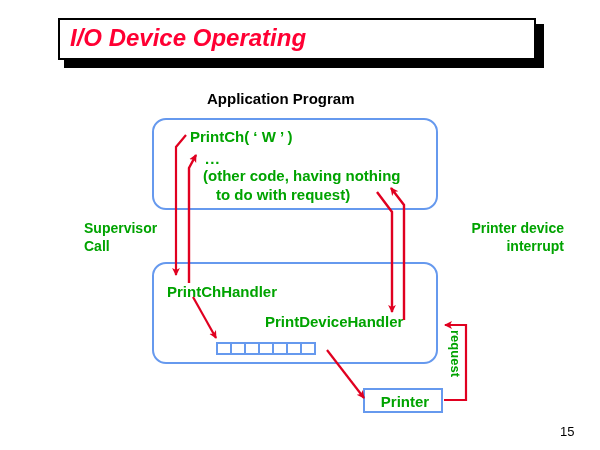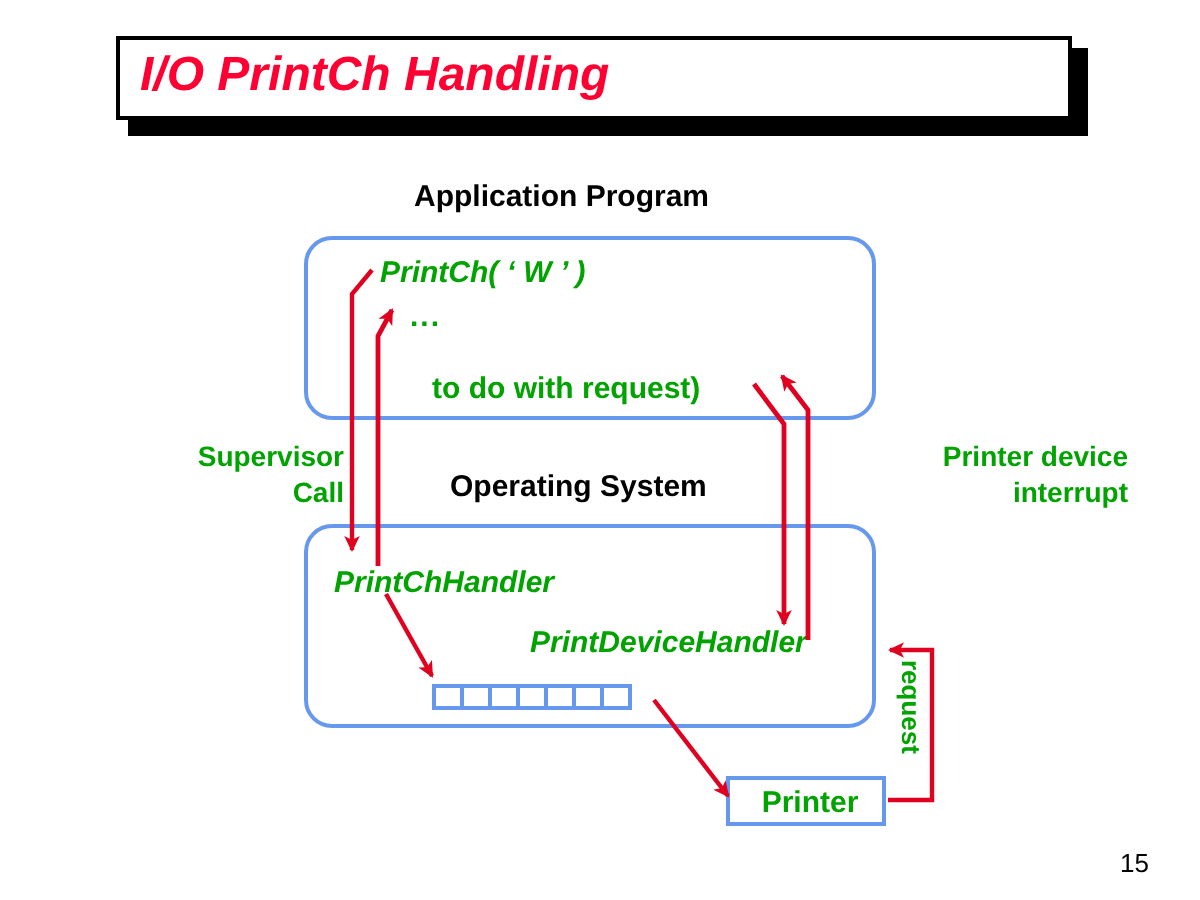--- a/index.html
+++ b/index.html
@@ -60,21 +60,20 @@
     color: #00A300;
     font-size: 14px;
     font-weight: bold;
     white-space: nowrap;
   }
   .grn-code {
     position: absolute;
     color: #00A300;
     font-size: 15px;
     font-weight: bold;
-    font-style: italic;
     white-space: nowrap;
   }
 
   
   .blue-box {
     position: absolute;
     border: 2px solid #6699EE;
     border-radius: 14px;
     box-sizing: border-box;
     background: transparent;
@@ -97,21 +96,20 @@
   #os-line-2 { left: 265px; top: 313px; }
 
   
   #app-caption { left: 207px; top: 90px; }
   #os-caption  { left: 225px; top: 235px; }
 
   
   #sup-call {
     left: 84px; top: 219px;
     width: 88px;
-    text-align: right;
     white-space: normal;
     line-height: 18px;
   }
   #printer-int {
     left: 424px; top: 219px;
     width: 140px;
     text-align: right;
     white-space: normal;
     line-height: 18px;
   }
@@ -185,29 +183,29 @@
     pointer-events: none;
   }
 </style>
 </head>
 <body>
 
 <div id="slide">
 
   <div id="title-shadow"></div>
   <div id="title-box"></div>
-  <div id="title-text">I/O PrintCh Handling</div>
+  <div id="title-text">I/O Device Operating</div>
 
   <div class="blk-label" id="app-caption">Application Program</div>
   <div class="blue-box" id="app-box"></div>
   <div class="grn-code" id="app-line-1">PrintCh( ‘ W ’ )</div>
   <div class="grn-code" id="app-line-2">...</div>
+  <div class="grn-code" id="app-line-3">(other code, having nothing</div>
   <div class="grn-code" id="app-line-4">to do with request)</div>
 
-  <div class="blk-label" id="os-caption">Operating System</div>
   <div class="blue-box" id="os-box"></div>
   <div class="grn-code" id="os-line-1">PrintChHandler</div>
   <div class="grn-code" id="os-line-2">PrintDeviceHandler</div>
 
   <div id="queue">
     <div class="queue-cell"></div>
     <div class="queue-cell"></div>
     <div class="queue-cell"></div>
     <div class="queue-cell"></div>
     <div class="queue-cell"></div>

